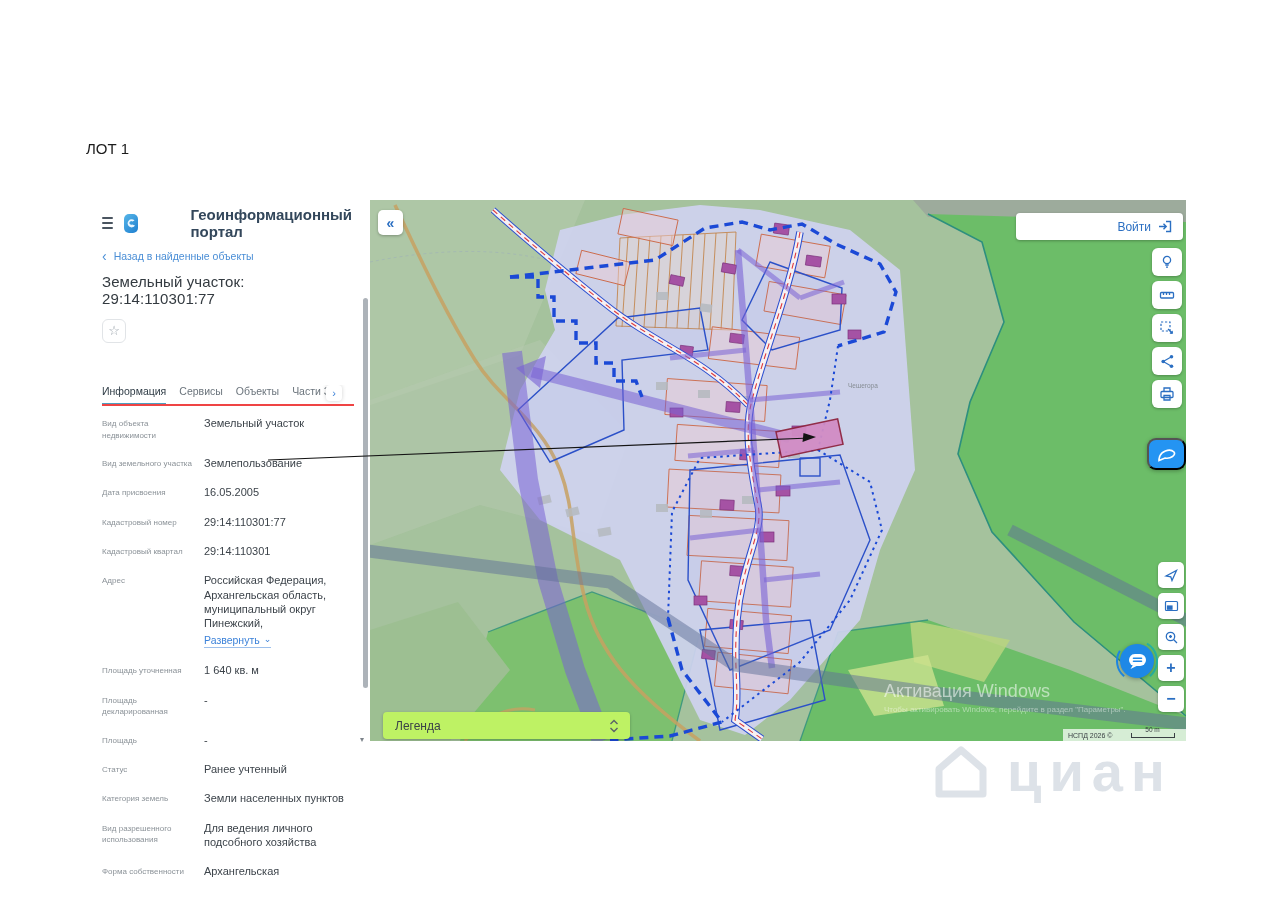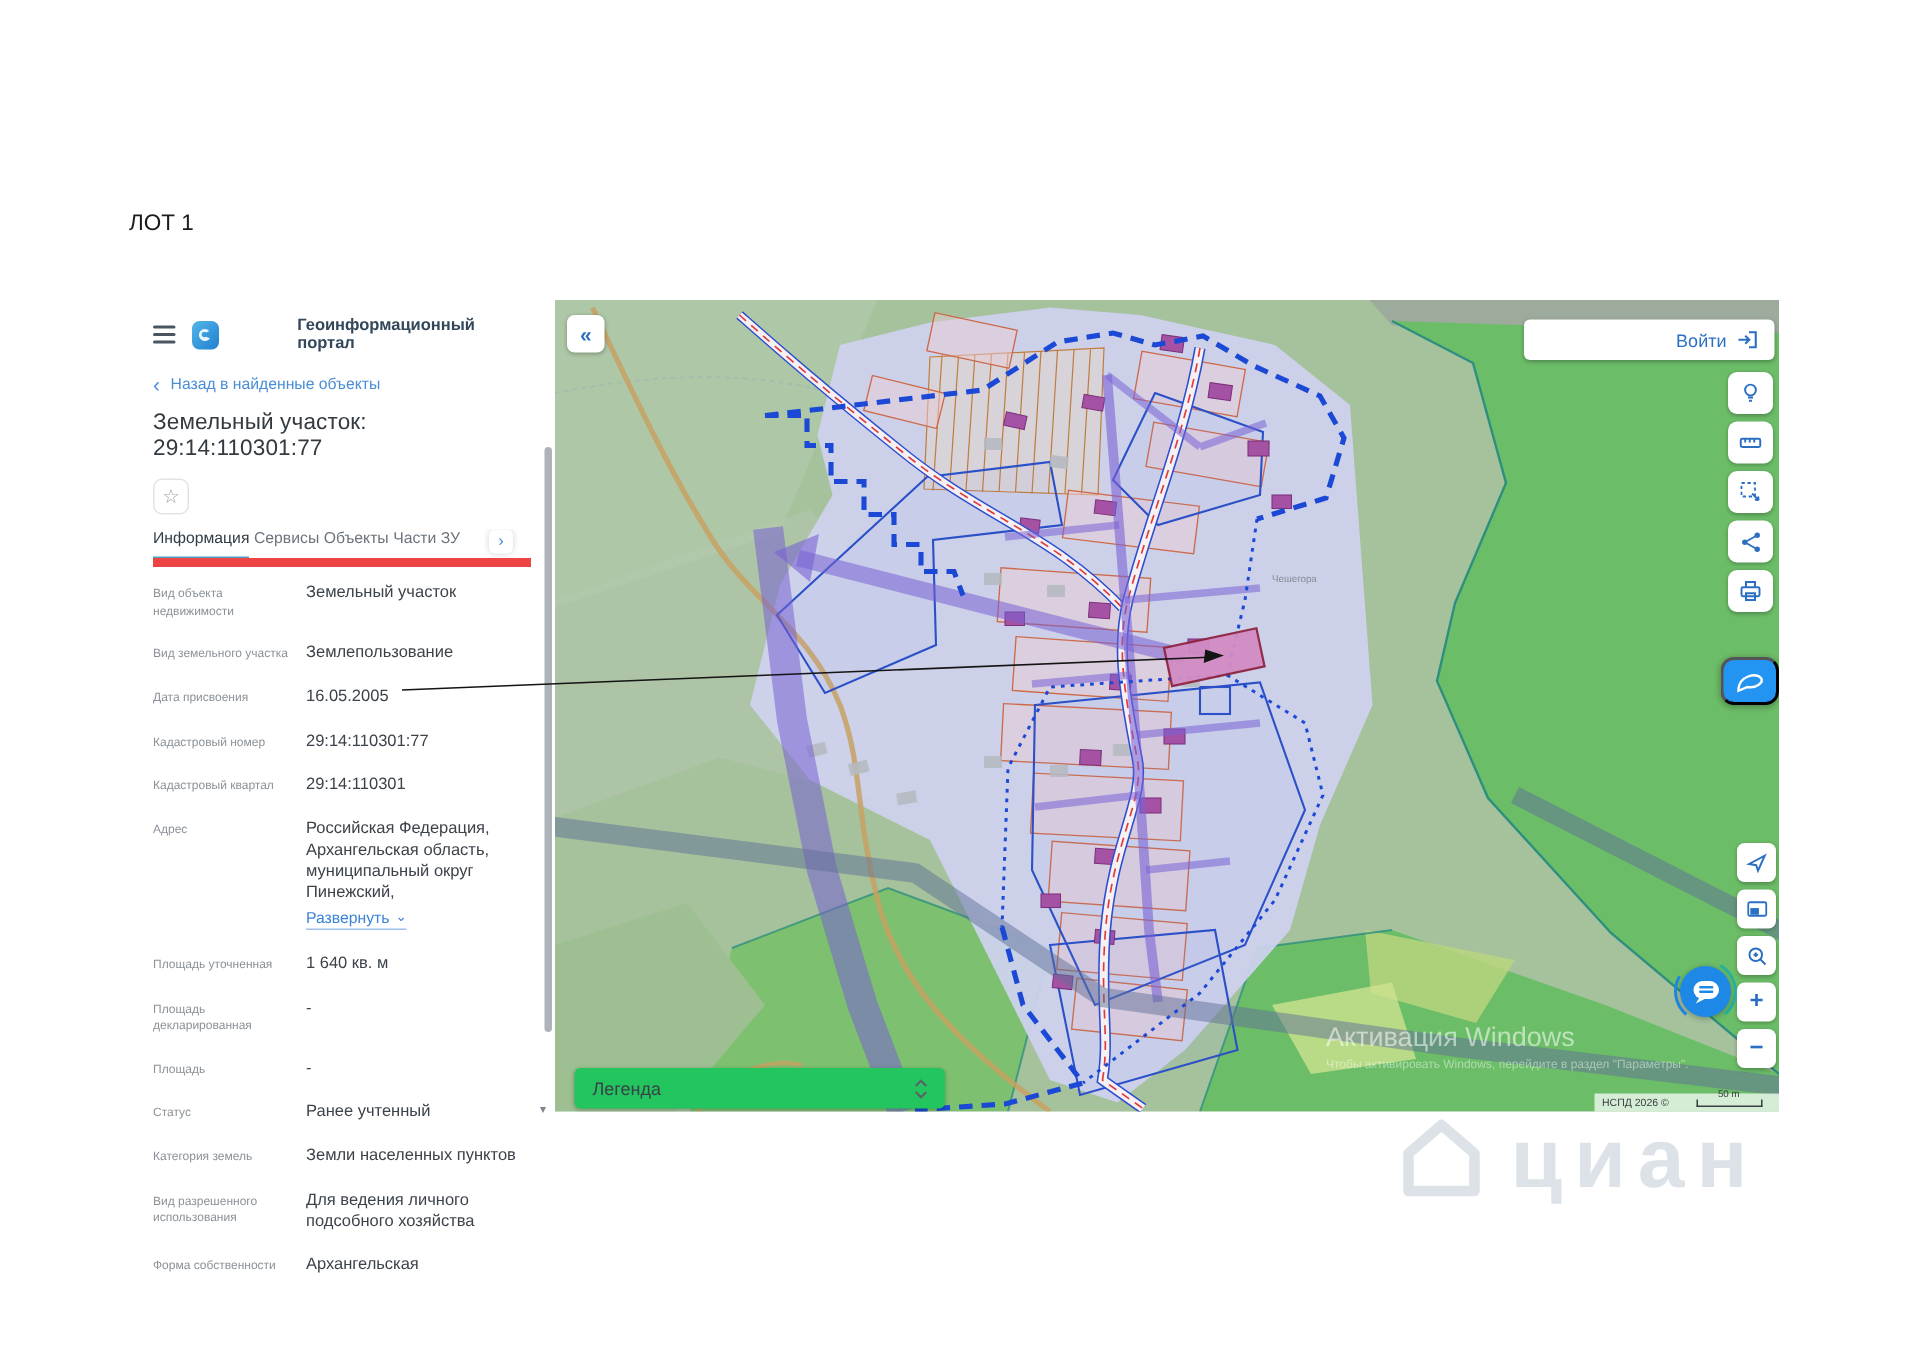--- a/index.html
+++ b/index.html
@@ -10,32 +10,32 @@
 
   .app { position:absolute; left:88px; top:200px; width:1098px; height:541px; display:flex; }
 
   
   .panel { position:relative; width:282px; height:541px; background:#fff; flex:none; padding:12px 16px 0 14px; }
   .p-header { display:flex; align-items:center; gap:11px; height:22px; margin-bottom:16px; }
   .burger { width:15px; display:flex; flex-direction:column; gap:3px; cursor:pointer; }
   .burger i { display:block; height:2px; background:#4a5560; border-radius:1px; }
   .logo { width:19px; height:19px; border-radius:5px; background:linear-gradient(135deg,#56b6e8,#1f7fd0);
     display:flex; align-items:center; justify-content:center; }
-  .p-title { font-size:11px; font-weight:bold; color:#33475b;padding-left:41px; }
+  .p-title { font-size:15px; font-weight:bold; color:#33475b;padding-left:41px; }
 
   .back { display:flex; align-items:center; gap:7px; color:#4a8ed6; font-size:10.5px; cursor:pointer; margin-bottom:11px; text-decoration:none; }
   .back .chev { font-size:14px; line-height:10px; }
 
   h1.obj-title { font-size:15px; font-weight:500; color:#333a40; margin-bottom:12px; letter-spacing:.1px; }
 
   .fav { width:24px; height:24px; border:1px solid #e1e4e7; border-radius:6px; background:#fff;
     color:#9aa3ab; font-size:13px; line-height:20px; cursor:pointer; margin-bottom:10px; }
 
-  .tabs { position:relative; display:flex; gap:3px; border-bottom:6px solid #ef4444; padding-bottom:7px;
-    margin-bottom:2px; white-space:nowrap; overflow:hidden; padding-right:24px; }
+  .tabs { position:relative; display:flex; gap:13px; border-bottom:2px solid #ef4444; padding-bottom:7px;
+    margin-bottom:2px; white-space:nowrap; overflow:hidden; padding-right:24px;margin-top:32px; }
   .tab { font-size:10.5px; color:#6b747c; cursor:pointer; position:relative; }
   .tab.active { color:#2f3c46; }
   .tab.active::after { content:""; position:absolute; left:0; right:0; bottom:-8px; height:2px; background:#4d9fc0; }
   .tab-more { position:absolute; right:12px; top:0; width:16px; height:16px; border:none; border-radius:4px;
     background:#fff; box-shadow:0 0 4px rgba(0,0,0,.18); color:#3c82d9; font-size:11px; line-height:14px; cursor:pointer; }
 
   .fields { }
   .frow { display:grid; grid-template-columns:92px 1fr; column-gap:10px; padding:8px 0 7px 0; }
   .flabel { font-size:8px; line-height:1.45; color:#8b9298; padding-top:2px; }
   .fvalue { font-size:11px; line-height:1.3; color:#3c434a; }
@@ -62,21 +62,21 @@
   .nspd-btn { position:absolute; left:777px; top:238px; width:39px; height:32px; border-radius:9px;
     background:#2494f2; box-shadow:0 1px 4px rgba(0,0,0,.3); display:flex; align-items:center; justify-content:center; cursor:pointer; }
 
   .tb-bottom { position:absolute; left:788px; top:362px; display:flex; flex-direction:column; gap:5px; }
   .tb-bottom .ctl { position:static; width:26px; height:26px; border-radius:5px; font-size:16px; font-weight:bold; }
 
   .chat-fab { position:absolute; left:744px; top:438px; width:46px; height:46px; cursor:pointer; }
   .chat-fab .disc { position:absolute; left:6px; top:6px; width:34px; height:34px; border-radius:50%;
     background:#1e88e6; display:flex; align-items:center; justify-content:center; box-shadow:0 1px 4px rgba(0,0,0,.3); }
 
-  .legend { position:absolute; left:13px; top:512px; width:247px; height:27px; background:#22c55e; border-radius:4px;
+  .legend { position:absolute; left:13px; top:512px; width:247px; height:27px; background:#bef264; border-radius:4px;
     box-shadow:0 1px 3px rgba(0,0,0,.25); display:flex; align-items:center; justify-content:space-between;
     padding:0 10px 0 12px; font-size:12px; color:#3a4148; cursor:pointer; }
 
   .attribution { position:absolute; left:693px; top:529px; width:123px; height:12px; background:rgba(255,255,255,.72);
     display:flex; align-items:center; gap:10px; padding:0 5px; font-size:7px; color:#3a3f44; }
   .scale { position:relative; width:44px; height:5px; border-left:1px solid #3a3f44; border-right:1px solid #3a3f44;
     border-bottom:1px solid #3a3f44; margin-left:8px; }
   .scale span { position:absolute; left:0; right:0; top:-7px; text-align:center; font-size:6.5px; color:#3a3f44; }
 
   .win-wm { position:absolute; left:514px; top:481px; color:rgba(255,255,255,.55); pointer-events:none; }

